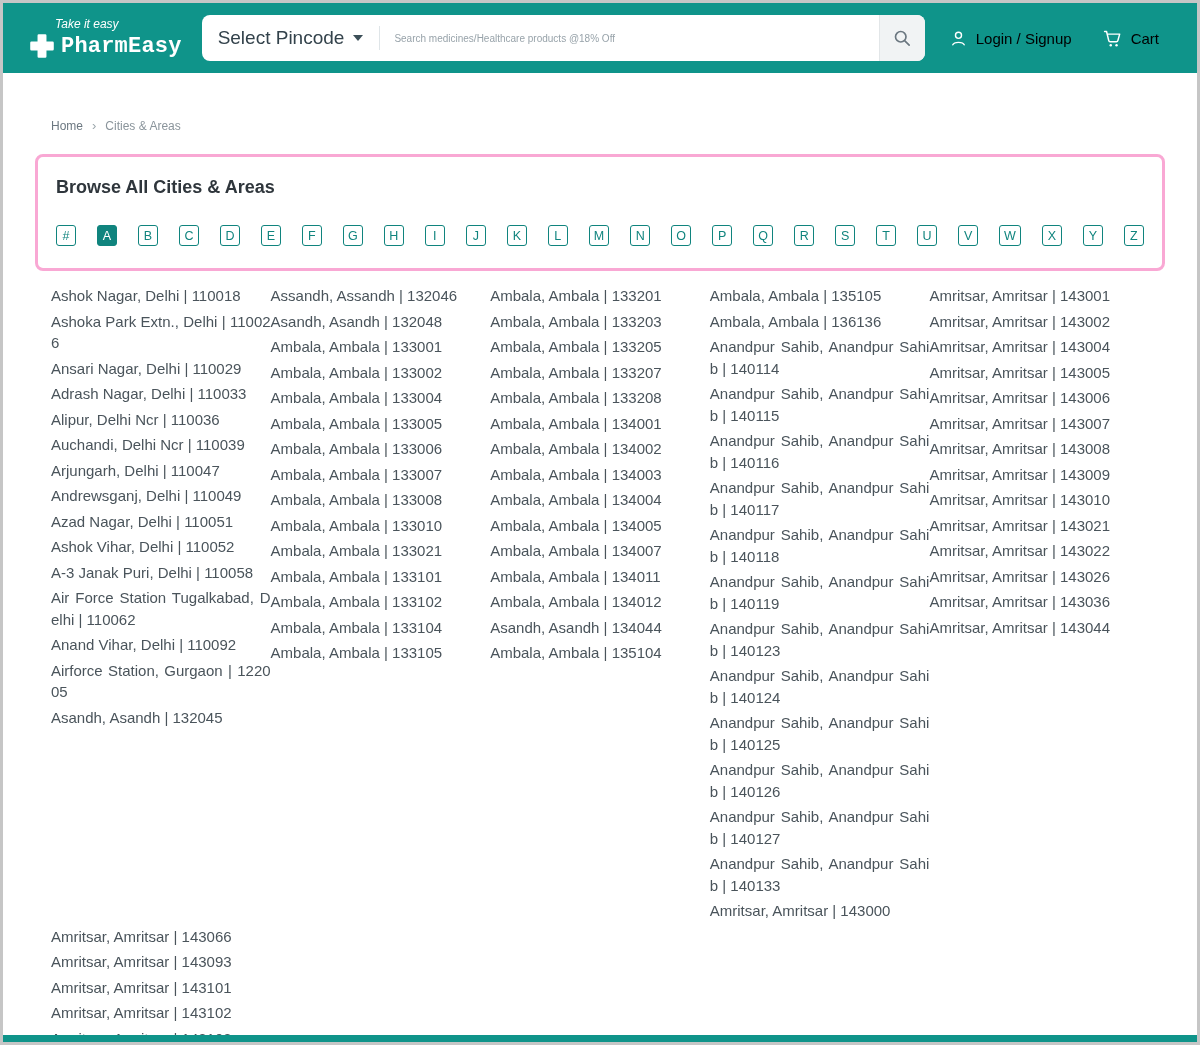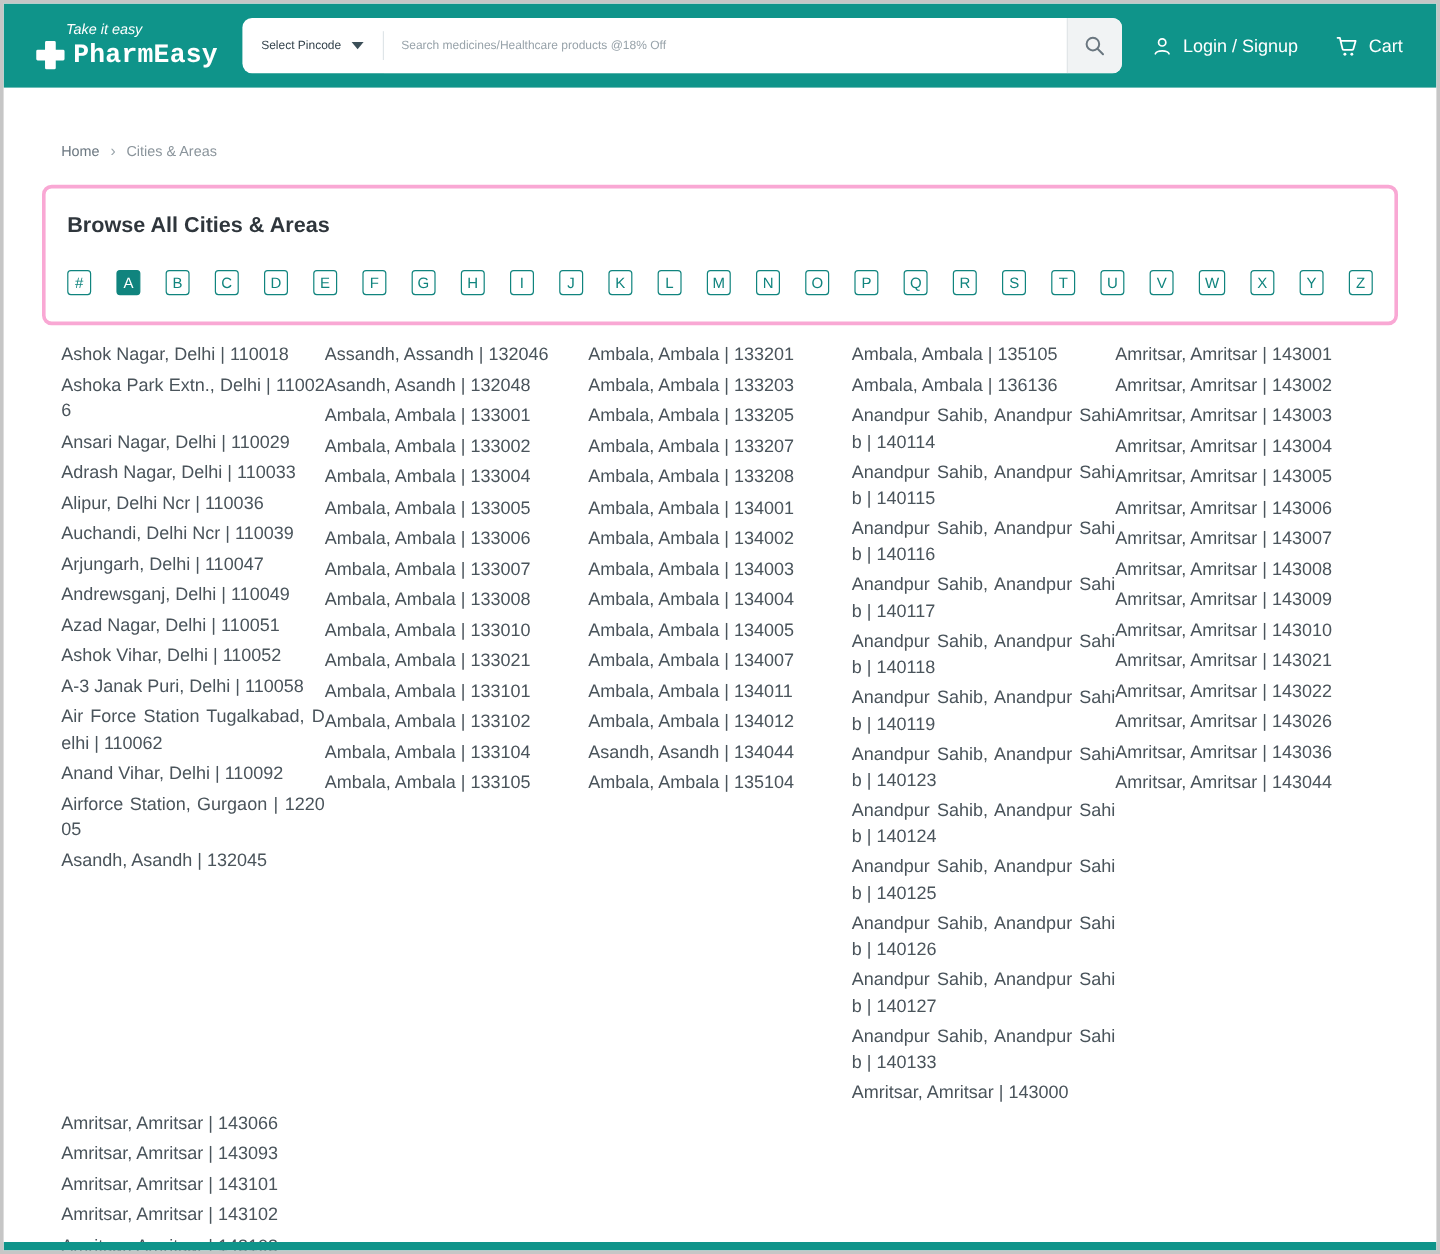--- a/index.html
+++ b/index.html
@@ -24,35 +24,35 @@
   .logo { display:flex; flex-direction:column; color:#fff; min-width:152px; cursor:pointer; }
   .tagline { font-style:italic; font-size:12px; margin:0 0 2px 26px; }
   .logo-row { display:flex; align-items:center; gap:6px; }
   .brand-name { font-size:22px; font-weight:bold; letter-spacing:.2px;font-family:Liberation Mono, monospace; }
   .search-wrap {
     flex:1; max-width:762px; height:46px;
     background:#fff; border-radius:8px;
     display:flex; align-items:center; overflow:hidden;
   }
   .pincode { display:flex; align-items:center; gap:9px; padding:0 16px; cursor:pointer; white-space:nowrap; }
-  .pincode-label { font-size:10px; color:#33424b; }
+  .pincode-label { font-size:19px; color:#33424b; }
   .caret { width:0; height:0; border-left:5px solid transparent; border-right:5px solid transparent; border-top:6px solid #3c4f58; }
   .vdivider { width:1px; height:24px; background:#dfe5e8; }
   .search-input {
     flex:1; border:none; outline:none; height:100%;
     font-size:10px; padding:0 14px; color:#333;
     font-family:"Liberation Sans", sans-serif;
   }
   .search-input::placeholder { color:#98a3aa; opacity:1; }
   .search-btn {
     width:46px; height:46px; flex:0 0 46px;
     display:flex; align-items:center; justify-content:center;
     background:#f1f3f4; border-left:1px solid #e2e6e8; cursor:pointer;
   }
-  .header-right { display:flex; align-items:center; gap:30px; color:#ffffff; margin-left:4px; margin-right:2px; }
+  .header-right { display:flex; align-items:center; gap:30px; color:#000000; margin-left:4px; margin-right:12px; }
   .hdr-item { display:flex; align-items:center; gap:8px; font-size:15px; cursor:pointer; white-space:nowrap; }
   
   .breadcrumb {
     margin:45px 0 0 48px;
     display:flex; align-items:center; gap:9px;
     font-size:12px;
   }
   .crumb-home { color:#6b7780; cursor:pointer; }
   .crumb-sep { color:#9aa5ab; font-size:13px; }
   .crumb-current { color:#8a949b; }
@@ -266,21 +266,20 @@
       <a class="city-link">Anandpur Sahib, Anandpur Sahib | 140124</a>
       <a class="city-link">Anandpur Sahib, Anandpur Sahib | 140125</a>
       <a class="city-link">Anandpur Sahib, Anandpur Sahib | 140126</a>
       <a class="city-link">Anandpur Sahib, Anandpur Sahib | 140127</a>
       <a class="city-link">Anandpur Sahib, Anandpur Sahib | 140133</a>
       <a class="city-link">Amritsar, Amritsar | 143000</a>
     </div>
     <div class="city-col">
       <a class="city-link">Amritsar, Amritsar | 143001</a>
       <a class="city-link">Amritsar, Amritsar | 143002</a>
-      <a class="city-link">Amritsar, Amritsar | 143003</a>
       <a class="city-link">Amritsar, Amritsar | 143004</a>
       <a class="city-link">Amritsar, Amritsar | 143005</a>
       <a class="city-link">Amritsar, Amritsar | 143006</a>
       <a class="city-link">Amritsar, Amritsar | 143007</a>
       <a class="city-link">Amritsar, Amritsar | 143008</a>
       <a class="city-link">Amritsar, Amritsar | 143009</a>
       <a class="city-link">Amritsar, Amritsar | 143010</a>
       <a class="city-link">Amritsar, Amritsar | 143021</a>
       <a class="city-link">Amritsar, Amritsar | 143022</a>
       <a class="city-link">Amritsar, Amritsar | 143026</a>

